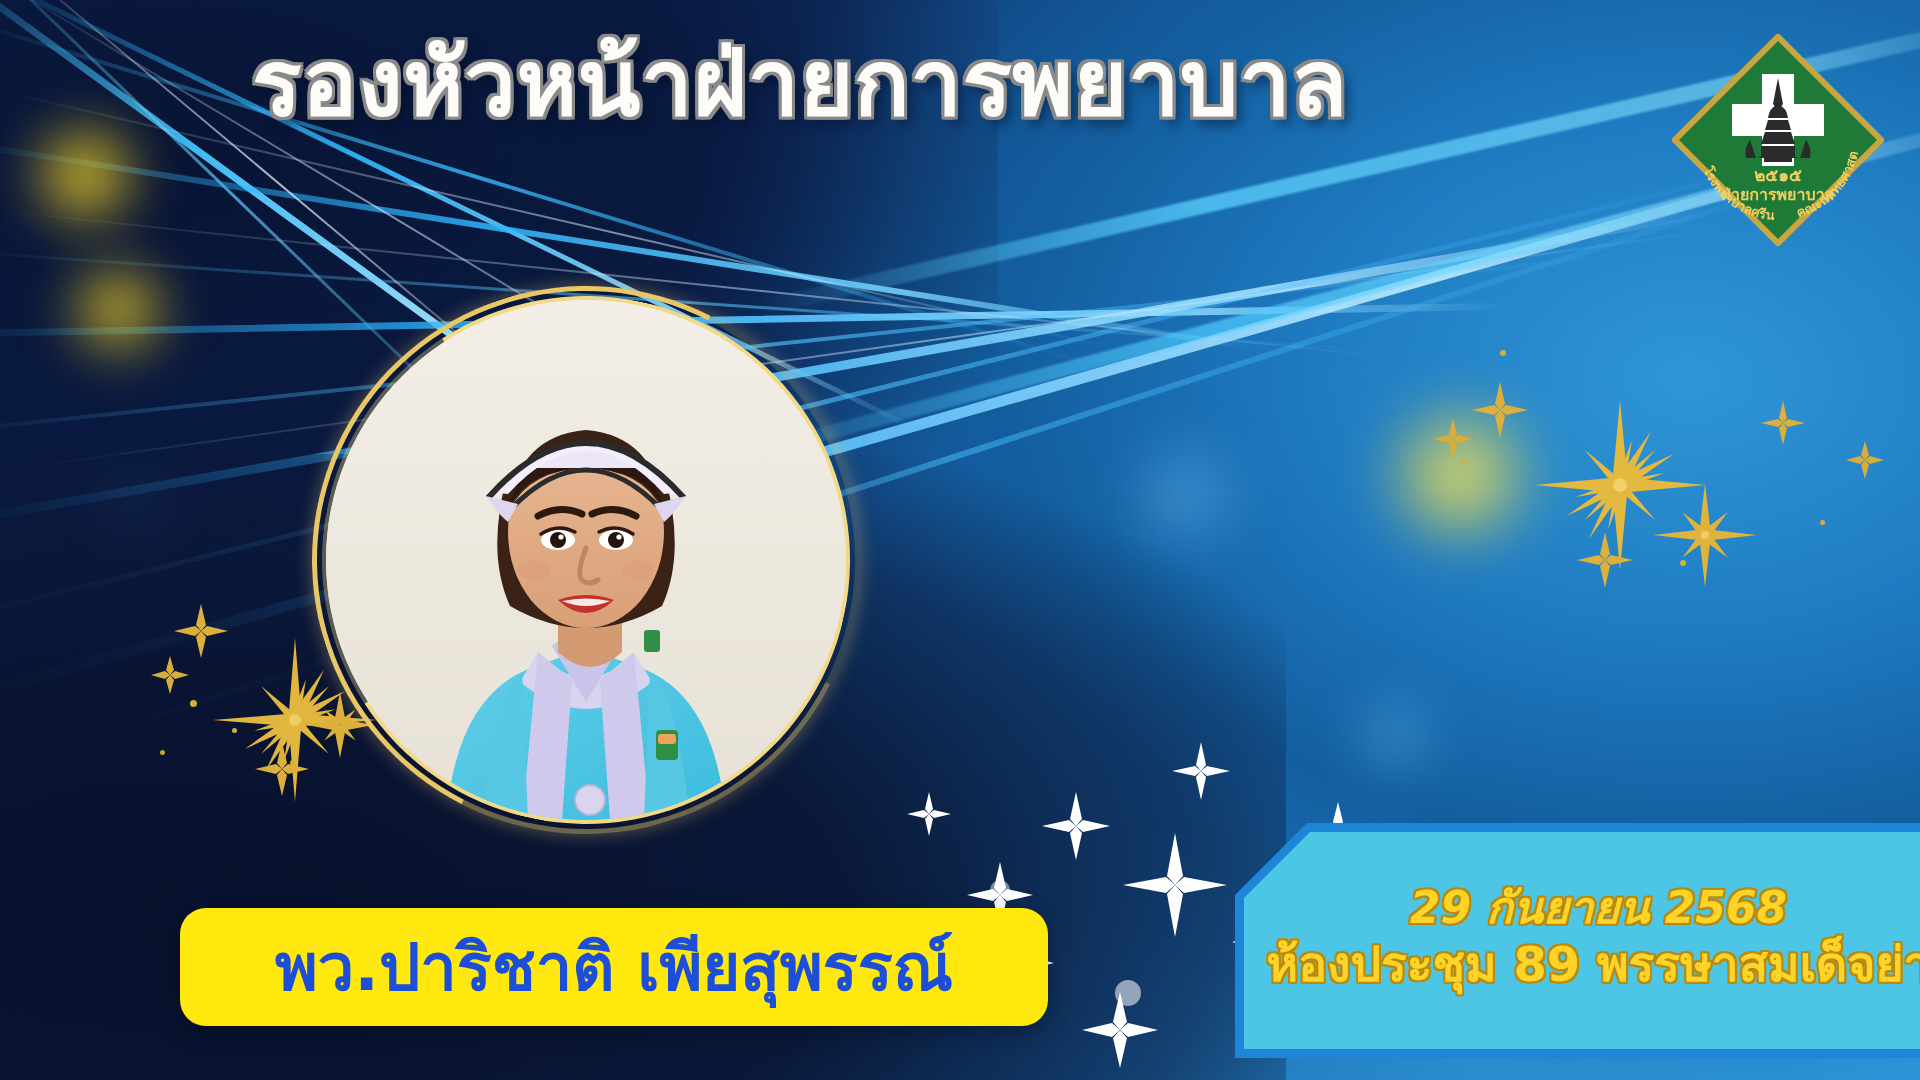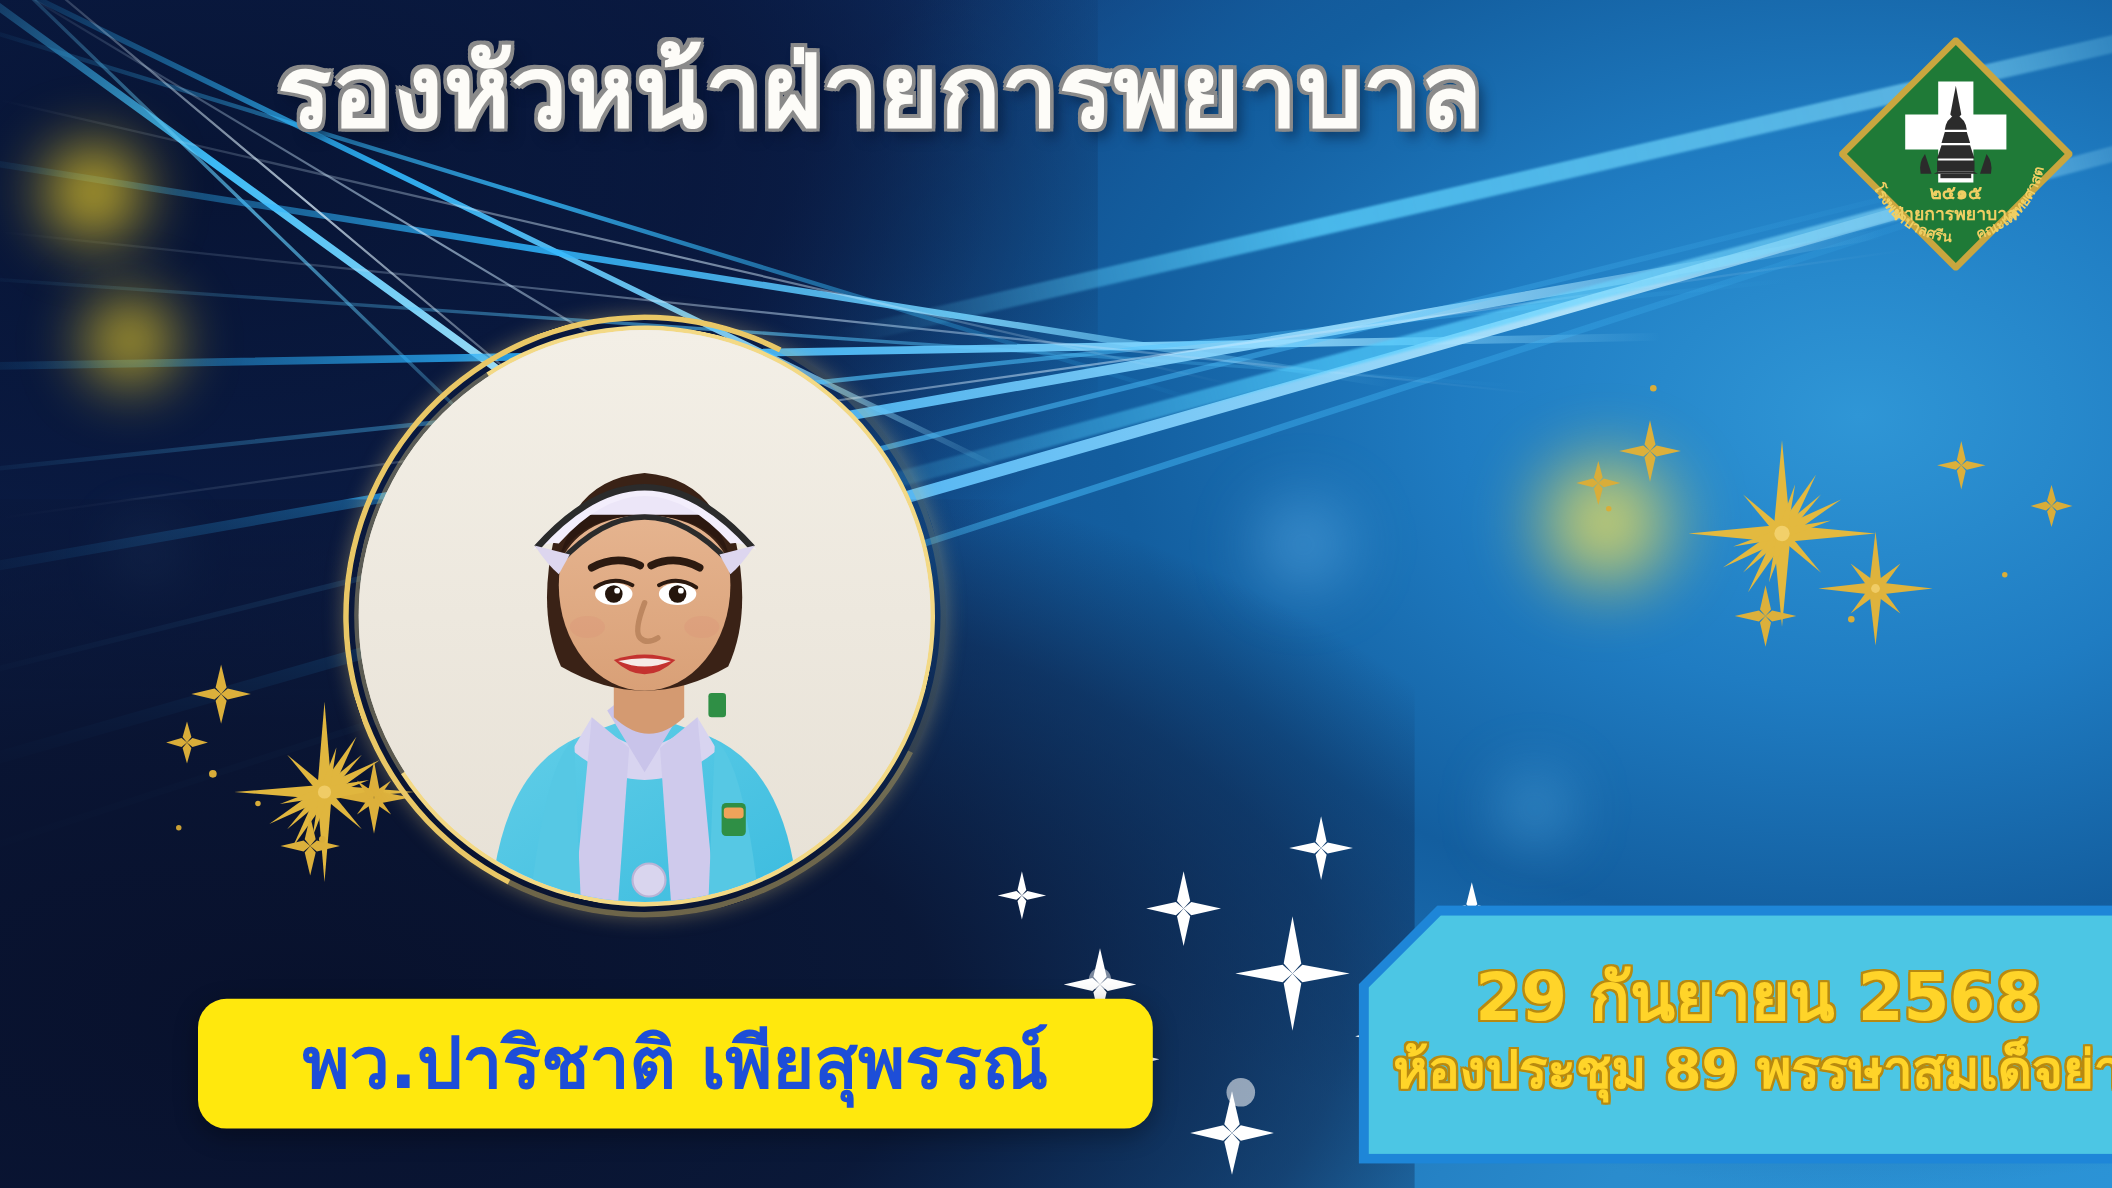--- a/index.html
+++ b/index.html
@@ -121,21 +121,21 @@
     gap:6px;padding:10px 16px 16px 34px;
   }
   .date-line{
     font-family:"DejaVu Sans","Liberation Sans",sans-serif;
     font-weight:bold;color:#ffd429;
     line-height:1.12;white-space:nowrap;
     text-shadow:
       -2px 0 0 #b88a10, 2px 0 0 #b88a10, 0 -2px 0 #b88a10, 0 2px 0 #b88a10,
       -2px -2px 0 #b88a10, 2px -2px 0 #b88a10, -2px 2px 0 #b88a10, 2px 2px 0 #b88a10;
   }
-  .date-line.d1{font-size:60px;}
+  .date-line.d1{font-size:44px;font-style:italic;}
   .date-line.d2{font-size:48px;}
 
   
   .spark{position:absolute;pointer-events:none;}
   .spark svg{display:block;overflow:visible;}
   .wstar{position:absolute;pointer-events:none;}
 </style>
 </head>
 <body>
 

